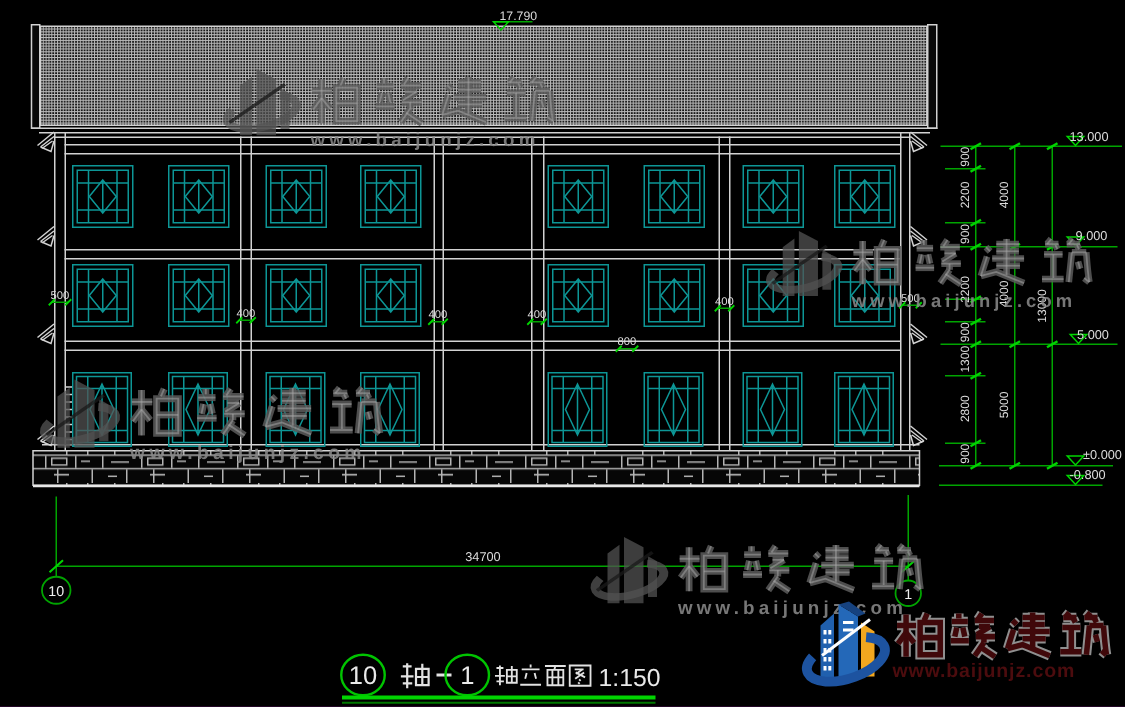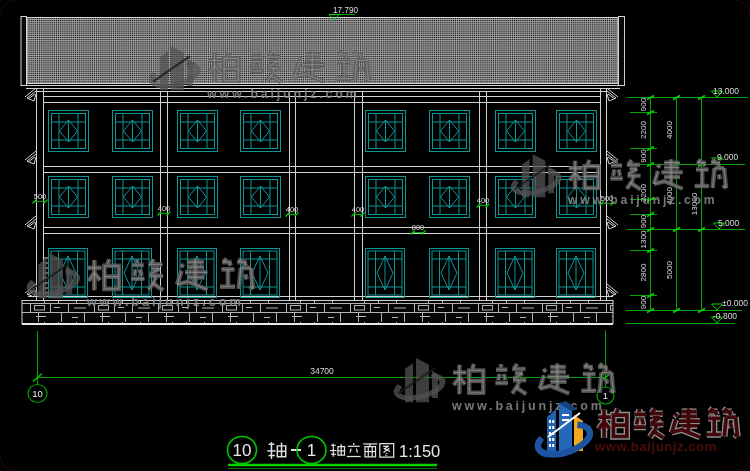--- a/index.html
+++ b/index.html
@@ -1,15 +1,15 @@
 <!DOCTYPE html>
 <html><head><meta charset="utf-8"><style>
 html,body{margin:0;padding:0;background:#000;}
 *{font-family:"Liberation Sans",sans-serif;}
-#page{position:relative;width:750px;height:471px;background:#a21caf;overflow:hidden;border-radius:16px;}
+#page{position:relative;width:750px;height:471px;background:#a21caf;overflow:hidden;}
 </style></head><body>
 <div id="page">
 <svg width="750" height="471" viewBox="0 0 750 471" style="position:absolute;left:0;top:0">
 <defs>
 <pattern id="hatch" width="1.9" height="1.9" patternUnits="userSpaceOnUse">
           <rect width="1.9" height="1.9" fill="#0d0d0d"></rect>
           <rect width="1.9" height="0.7" fill="#c0c0c0"></rect>
           <rect width="0.7" height="1.9" fill="#b8b8b8"></rect>
         </pattern>
 <pattern id="stone" width="64" height="23" patternUnits="userSpaceOnUse">

